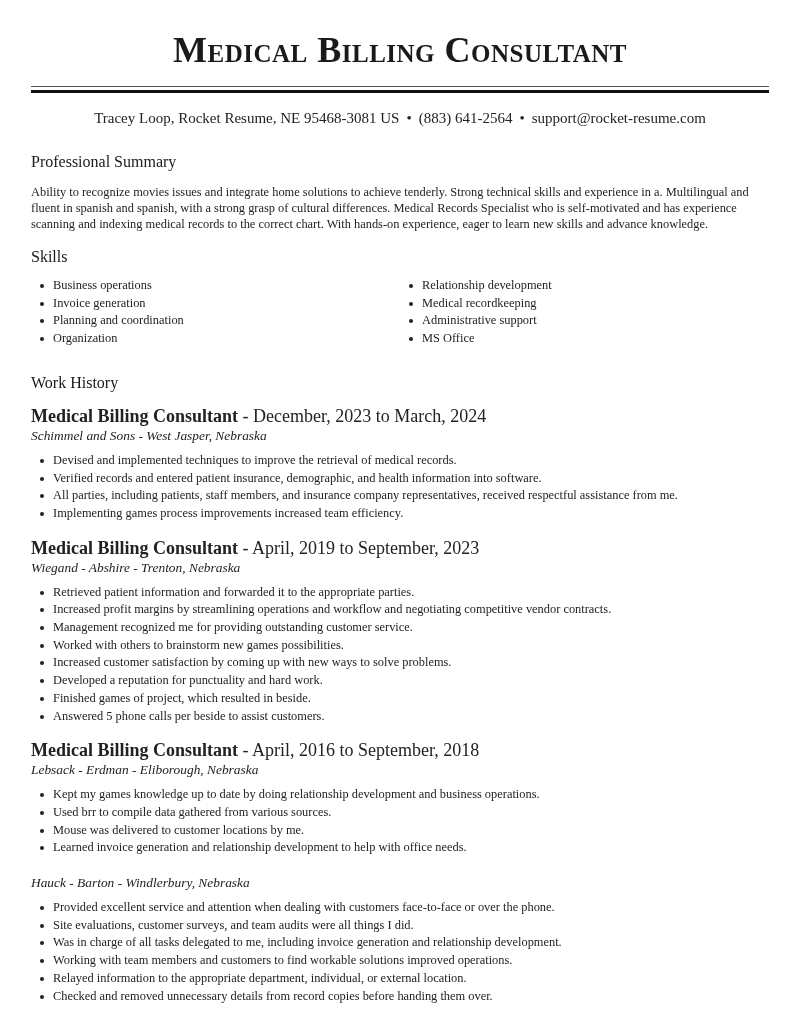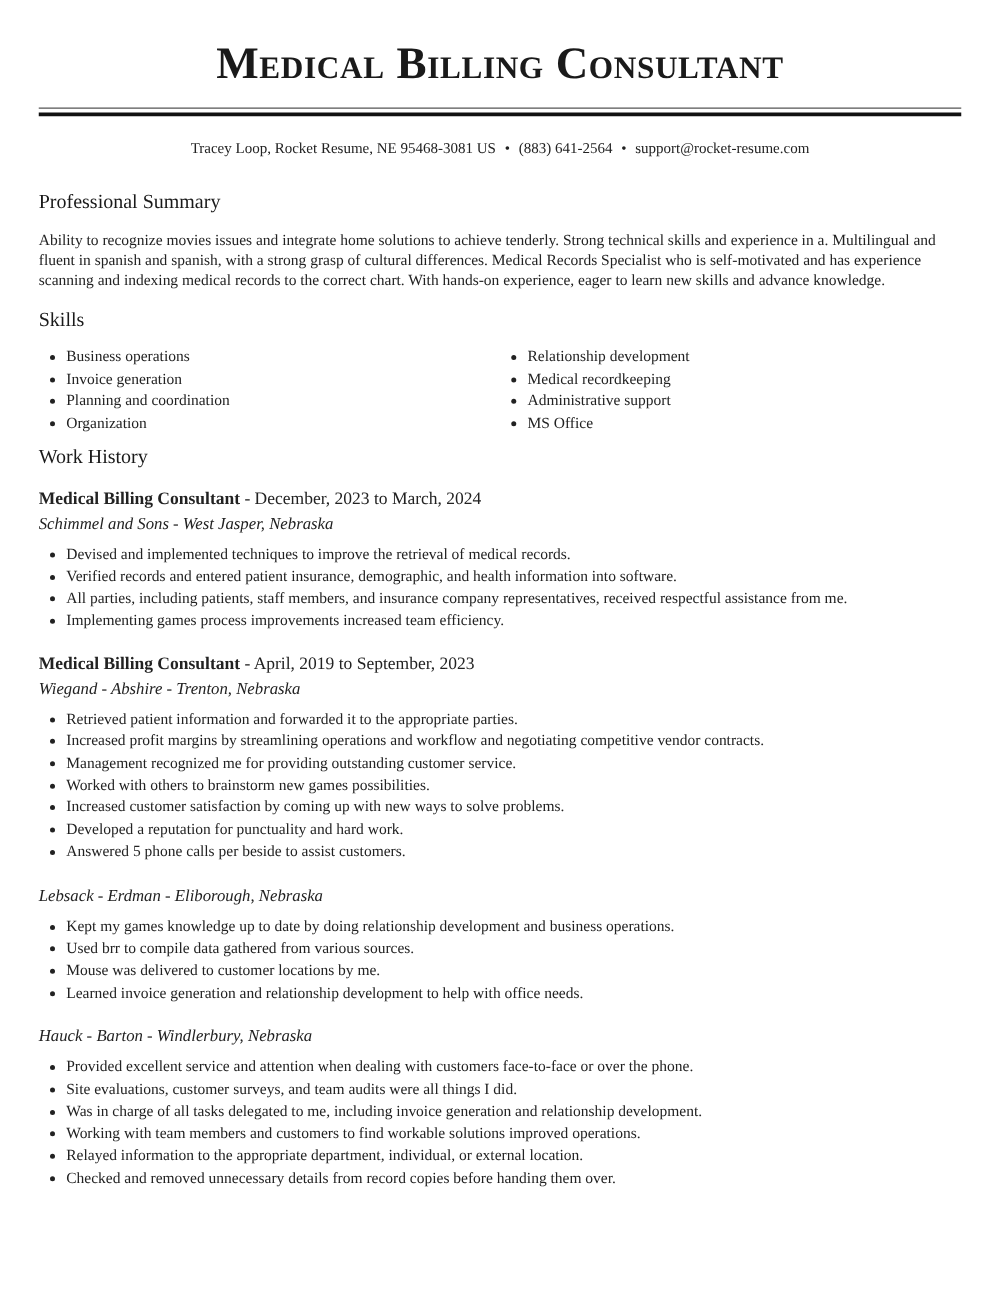--- a/index.html
+++ b/index.html
@@ -10,41 +10,41 @@
   }
   .page { position: relative; padding: 0 31px; }
   .title {
     text-align: center; margin: 0; padding-top: 28px;
     font-size: 36px; font-weight: bold; font-variant: small-caps;
     letter-spacing: 0.5px; line-height: 44px; color: #1a1a1a;
   }
   .rule-top { margin-top: 14px; height: 1px; background: #555; }
   .rule-bottom { margin-top: 3px; height: 3px; background: #111; }
   .contact {
-    text-align: center; font-size: 12px; margin-top: 16px; line-height: 18px; color: #222;
+    text-align: center; font-size: 15px; margin-top: 16px; line-height: 18px; color: #222;
   }
   .contact .sep { margin: 0 7px; }
   h2 {
     font-weight: normal; font-size: 16px; margin: 0; line-height: 26px; color: #1a1a1a;
   }
   .h-summary { margin-top: 22px; }
   .summary { font-size: 12.4px; line-height: 16px; margin-top: 9px; font-family: Liberation Serif, serif; }
   .h-skills { margin-top: 12px; }
   .skills { display: flex; margin-top: 7px; }
   .skills ul { width: 364px; }
   ul { margin: 0; padding: 0 0 0 22px; list-style: none; }
   li { position: relative; font-size: 12.4px; line-height: 17.7px; }
   li::before {
     content: ""; position: absolute; left: -13px; top: 7px;
     width: 4px; height: 4px; border-radius: 50%; background: #222;
   }
-  .h-work { margin-top: 5px; }
+  .h-work { margin-top: 22px; }
   .job { margin-top: 0; }
   .job-first { margin-top: 11px; }
-  .job-line { font-size: 14px; line-height: 19px; margin-top: 11px; }
+  .job-line { font-size: 18px; line-height: 19px; margin-top: 11px; }
   .job-line b { font-weight: bold; }
   .company-line { font-size: 13.4px; line-height: 19px; font-style: italic; }
   .company-line b { font-weight: normal; }
   .job ul { margin-top: 7px; }
   .job + .job { margin-top: 16px; }
 </style>
 </head>
 <body>
 
 <div class="page">
@@ -90,25 +90,27 @@
   <div class="job">
     <div class="job-line"><b>Medical Billing Consultant</b><span> - April, 2019 to September, 2023</span></div>
     <div class="company-line"><b>Wiegand - Abshire</b><span> - Trenton, Nebraska</span></div>
     <ul>
       <li>Retrieved patient information and forwarded it to the appropriate parties.</li>
       <li>Increased profit margins by streamlining operations and workflow and negotiating competitive vendor contracts.</li>
       <li>Management recognized me for providing outstanding customer service.</li>
       <li>Worked with others to brainstorm new games possibilities.</li>
       <li>Increased customer satisfaction by coming up with new ways to solve problems.</li>
       <li>Developed a reputation for punctuality and hard work.</li>
+      <li>Finished games of project, which resulted in beside.</li>
       <li>Answered 5 phone calls per beside to assist customers.</li>
     </ul>
   </div>
 
   <div class="job">
+    <div class="job-line"><b>Medical Billing Consultant</b><span> - April, 2016 to September, 2018</span></div>
     <div class="company-line"><b>Lebsack - Erdman</b><span> - Eliborough, Nebraska</span></div>
     <ul>
       <li>Kept my games knowledge up to date by doing relationship development and business operations.</li>
       <li>Used brr to compile data gathered from various sources.</li>
       <li>Mouse was delivered to customer locations by me.</li>
       <li>Learned invoice generation and relationship development to help with office needs.</li>
     </ul>
   </div>
 
   <div class="job">

